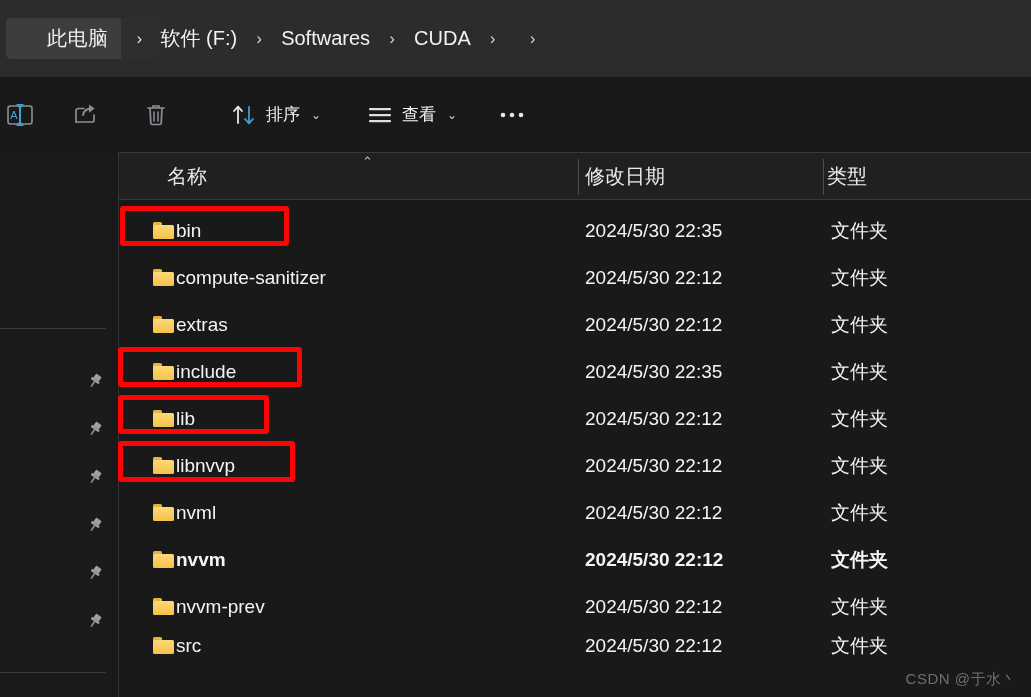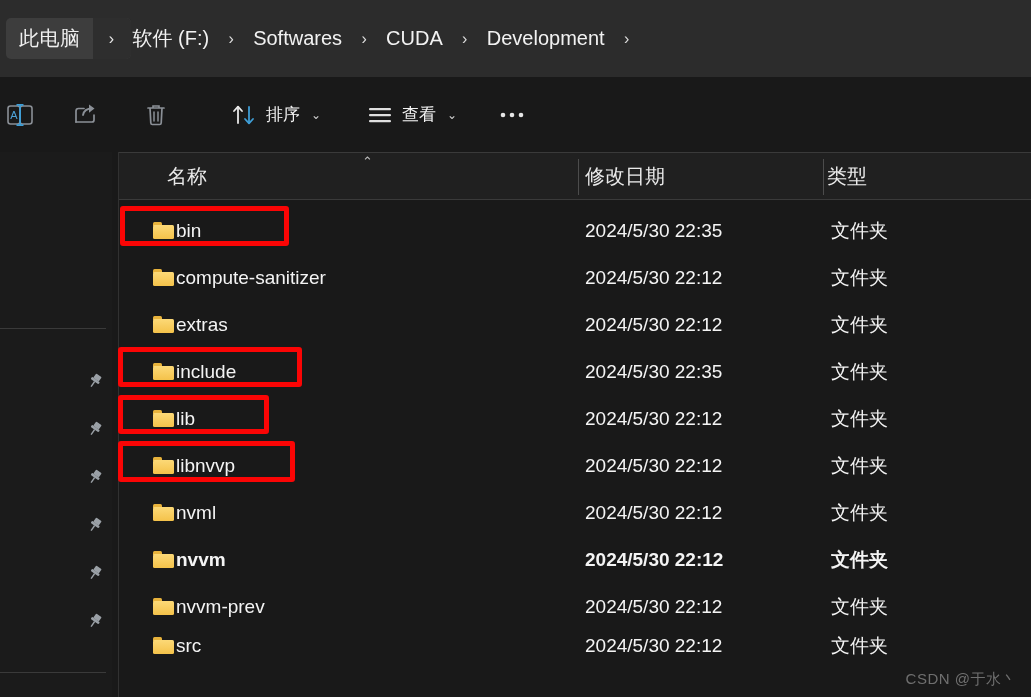--- a/index.html
+++ b/index.html
@@ -30,20 +30,21 @@
     display: flex;
     align-items: center;
   }
   .crumb-pill {
     display: flex;
     align-items: stretch;
     height: 41px;
     background: #3d3d3d;
     border-radius: 5px;
     overflow: hidden;
+    padding-left: 28px;
   }
   .crumb-pill .pill-label {
     display: flex; align-items: center;
     padding: 0 12px 0 13px;
     color: #f0f0f0;
     font-size: 20px;
     letter-spacing: .5px;
   }
   .crumb-pill .pill-chev {
     display: flex; align-items: center; justify-content: center;
@@ -227,21 +228,20 @@
 
       <div class="crumb">软件 (F:)</div>
       <div class="crumb-sep">›</div>
 
       <div class="crumb">Softwares</div>
       <div class="crumb-sep">›</div>
 
       <div class="crumb">CUDA</div>
       <div class="crumb-sep">›</div>
 
-      <div class="crumb">Development</div>
       <div class="crumb-sep">›</div>
 
     </div>
   </div>
 
   <div class="toolbar">
 
     <div class="tb-item" style="left:-10px; width:60px;">
       <span class="tb-icon">
         <svg width="30" height="26" viewBox="0 0 30 26">

